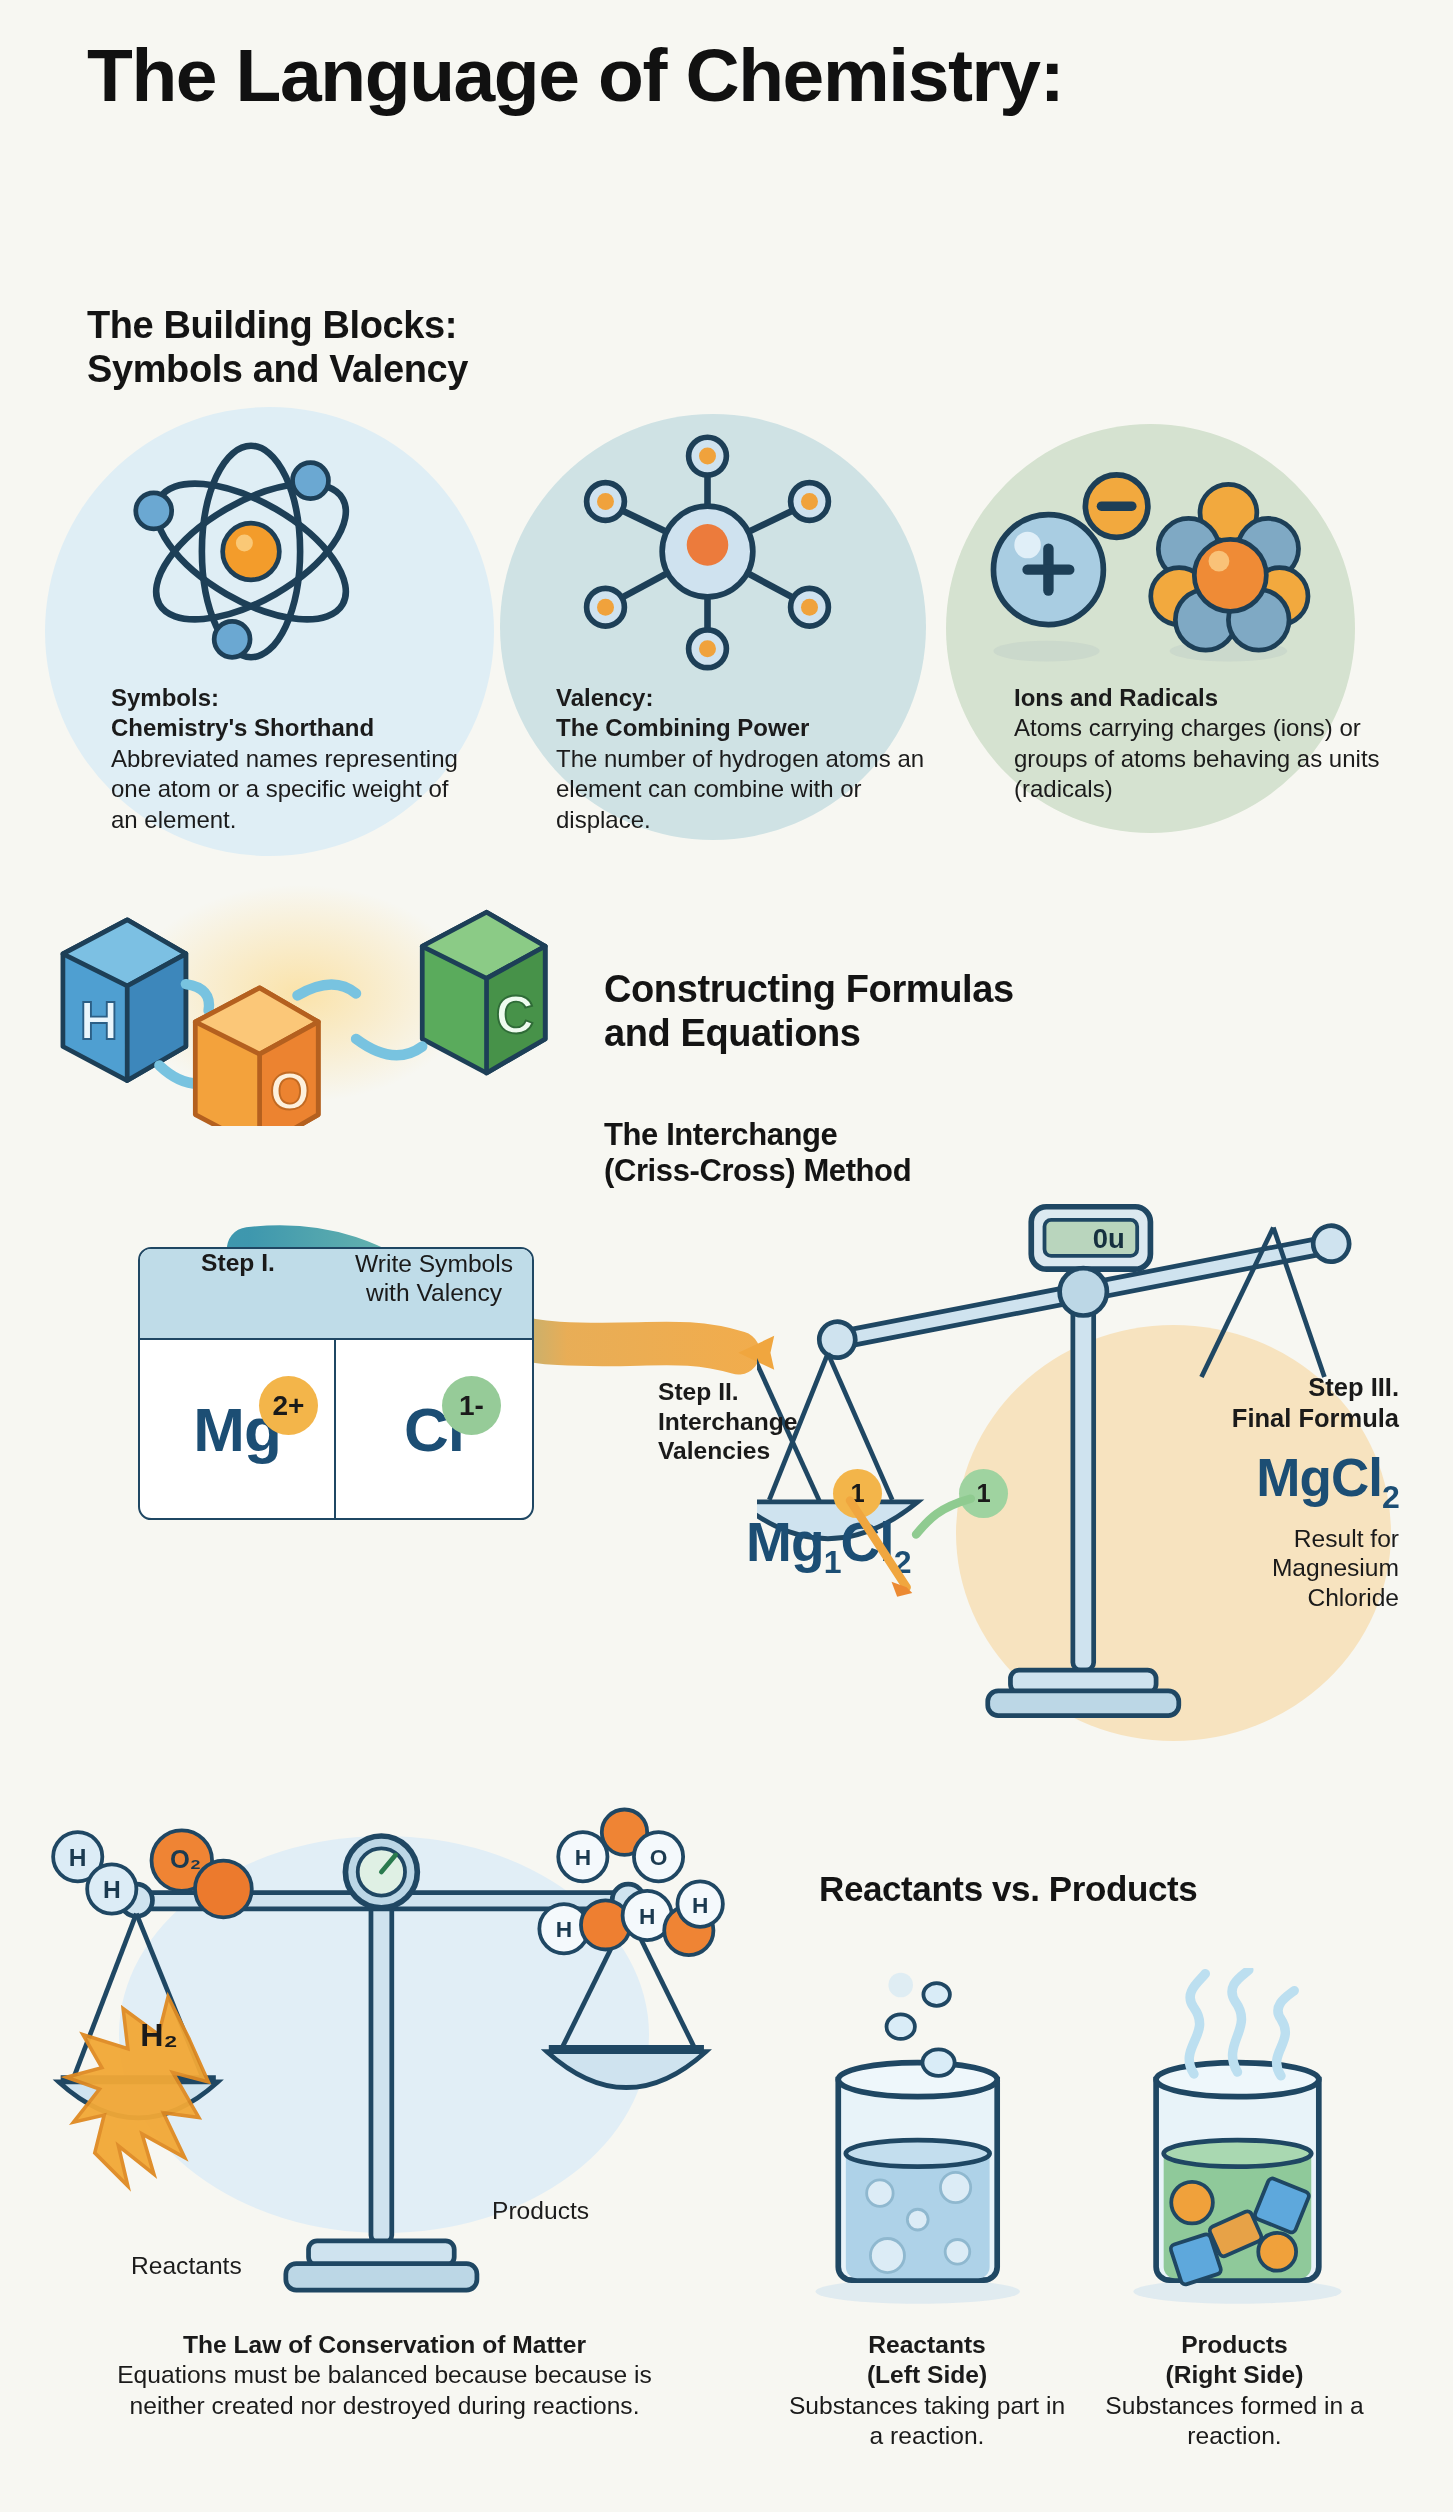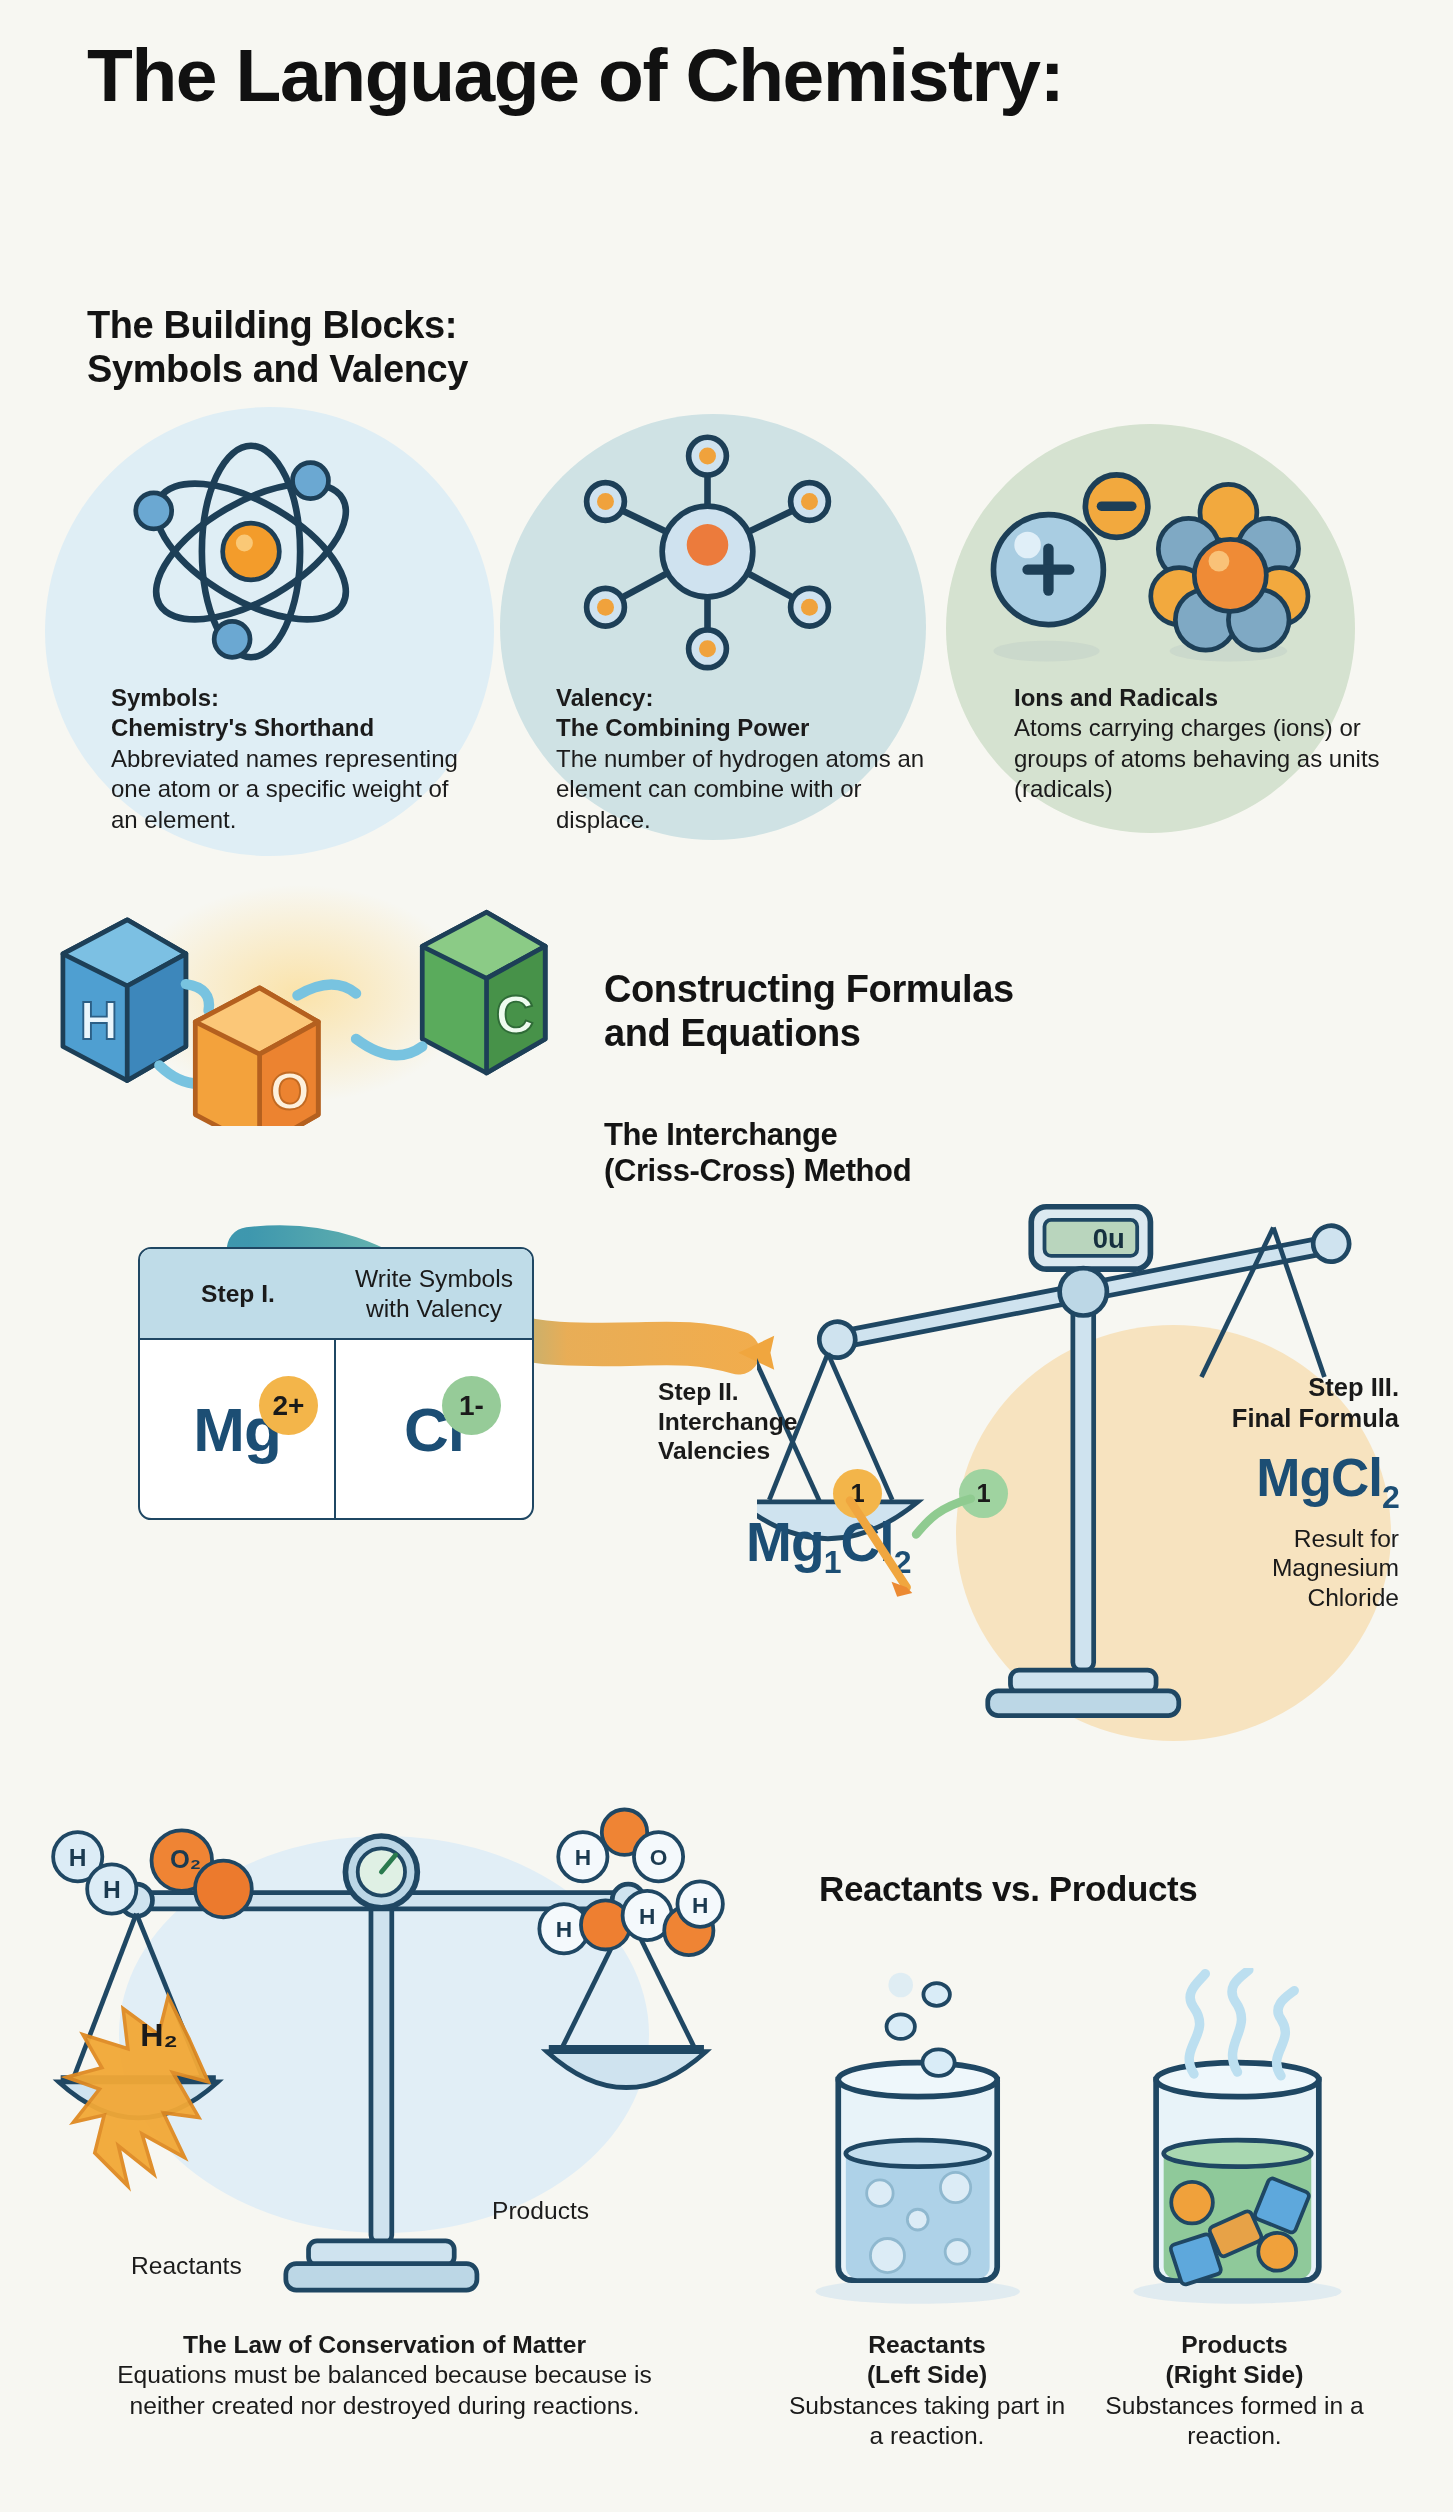--- a/index.html
+++ b/index.html
@@ -52,21 +52,21 @@
   
   #cubes { position: absolute; left: 44px; top: 880px; width: 539px; height: 246px; }
 
   
   #stepbox {
     position: absolute; left: 138px; top: 1247px; width: 396px; height: 273px;
     border: 2.8px solid #1f4763; border-radius: 13.2px; overflow: hidden;
     background: #ffffff;
   }
   #stepbox .hdr {
-    height: 91px; background: #bfdce8; display: flex; align-items: center;
+    height: 91px; background: #bfdce8; display: flex; align-items: flex-start;
     border-bottom: 2.8px solid #1f4763;
   }
   #stepbox .hdr .h1 { width: 50%; text-align: center; font-size: 24.6px; font-weight: bold; }
   #stepbox .hdr .h2 { width: 50%; text-align: center; font-size: 24.6px; line-height: 1.18; }
   #stepbox .body { display: flex; height: 179px; }
   #stepbox .cell { width: 50%; position: relative; display: flex; align-items: center; justify-content: center; }
   #stepbox .cell:first-child { border-right: 2.8px solid #1f4763; }
   .sym { font-size: 62px; font-weight: bold; color: #1c4e74; letter-spacing: -0.9px; }
   .chg {
     position: absolute; border-radius: 50%; width: 59px; height: 59px;

